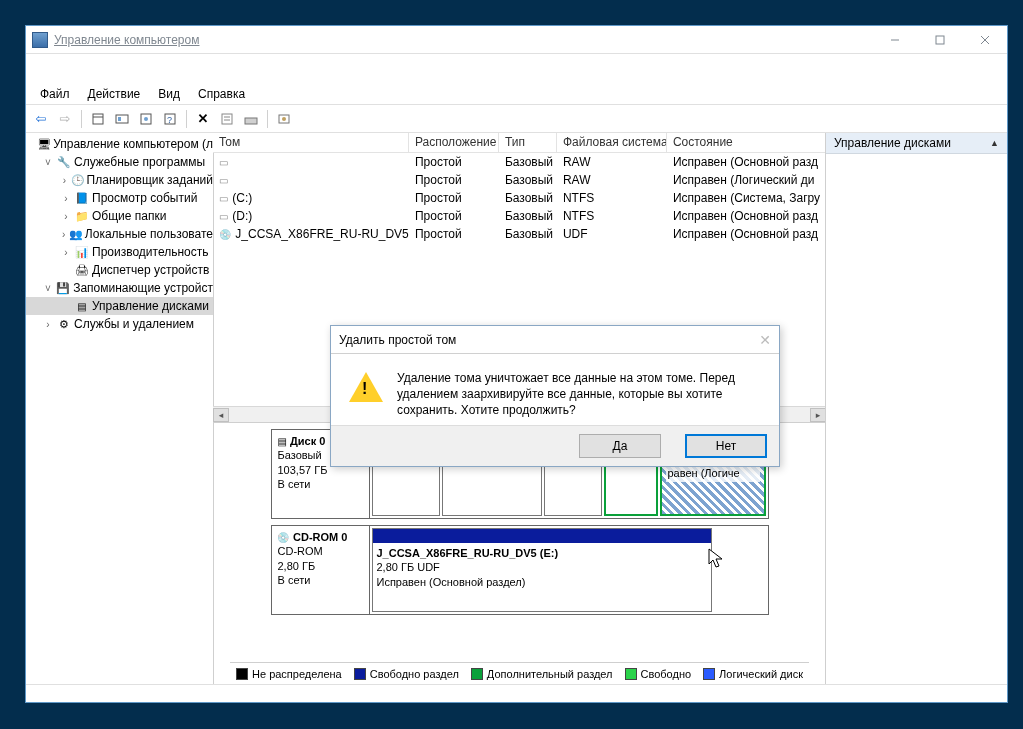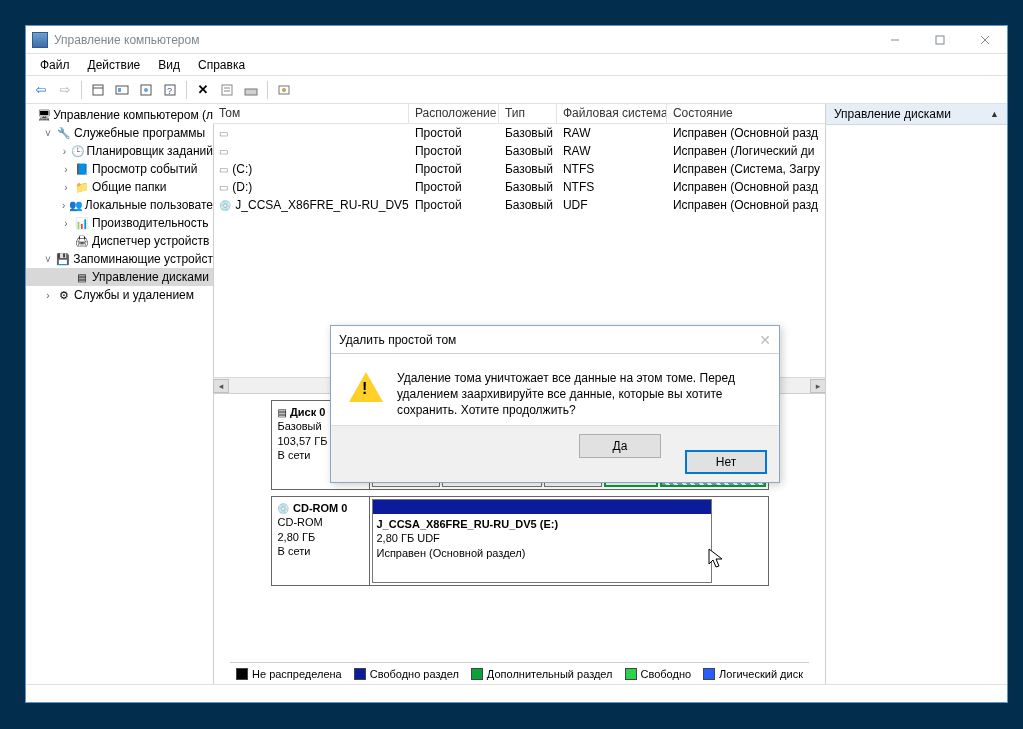--- a/index.html
+++ b/index.html
@@ -23,20 +23,21 @@
     display: flex;
     flex-direction: column;
   }
   .titlebar {
     height: 28px;
     display: flex;
     align-items: center;
     padding-left: 6px;
     border-bottom: 1px solid #e0e0e0;
     color: #7f8790;
+    text-decoration: underline;
   }
   .titlebar .appicon {
     width: 16px; height: 16px; margin-right: 6px;
     background: linear-gradient(#6fa0d0,#3b6ea8);
     border: 1px solid #305a8a;
   }
   .title-controls {
     margin-left: auto;
     display: flex;
   }
@@ -45,20 +46,21 @@
     display: flex; align-items: center; justify-content: center;
     color: #7f8790;
   }
   .menubar {
     height: 22px;
     display: flex;
     align-items: center;
     padding-left: 6px;
     gap: 2px;
     border-bottom: 1px solid #e0e0e0;
+    margin-top: 29px;
   }
   .menubar span { padding: 2px 8px; }
   .toolbar {
     height: 28px;
     display: flex;
     align-items: center;
     padding-left: 4px;
     gap: 2px;
     border-bottom: 1px solid #e0e0e0;
   }
@@ -283,21 +285,21 @@
     gap: 24px;
     border-top: 1px solid #ddd;
   }
   .dlg-btn {
     min-width: 82px;
     height: 24px;
     background: #e1e1e1;
     border: 1px solid #adadad;
     display:flex;align-items:center;justify-content:center;
   }
-  .dlg-btn.focus { border: 1px solid #0078d7; box-shadow: 0 0 0 1px #0078d7 inset; margin-top: 16px; }
+  .dlg-btn.focus { border: 1px solid #0078d7; box-shadow: 0 0 0 1px #0078d7 inset; }
 
   .cursor {
     position: absolute;
     left: 708px;
     top: 548px;
     font-size: 18px;
     color: #000;
     pointer-events: none;
   }
 </style>

